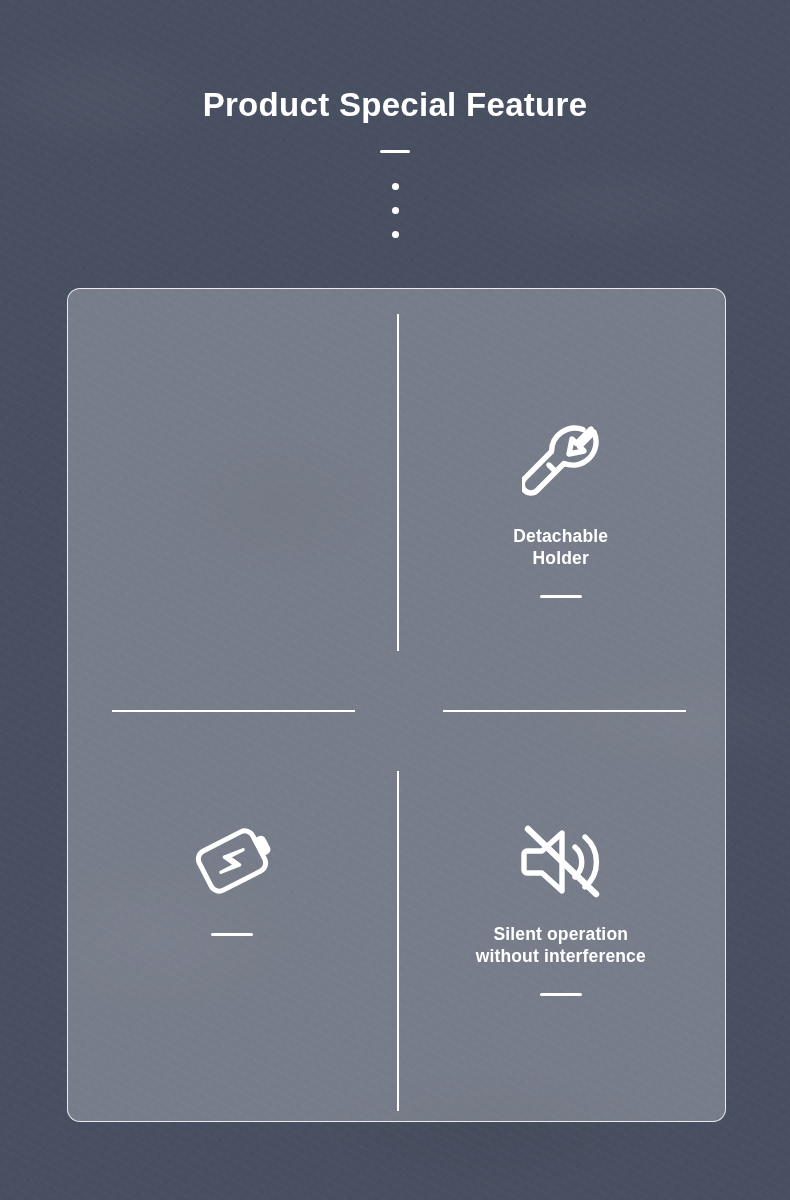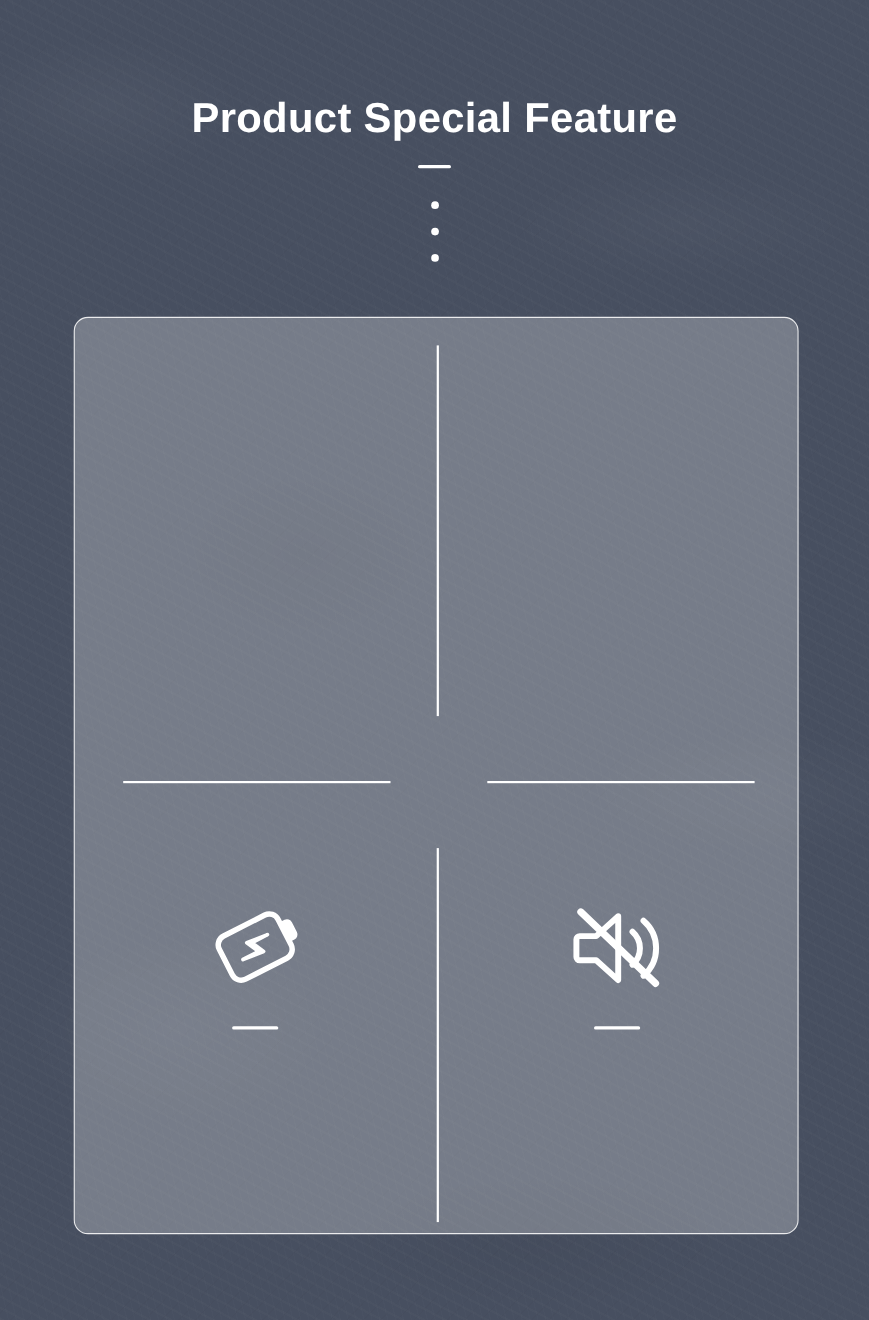--- a/index.html
+++ b/index.html
@@ -34,21 +34,21 @@
   }
 
   
   #page-title {
     position: absolute;
     top: 62px;
     left: 0;
     width: 790px;
     text-align: center;
     color: #ffffff;
-    font-size: 38px;
+    font-size: 33px;
     font-weight: bold;
     letter-spacing: 0.3px;
     line-height: 42px;
   }
 
   #header-ornament {
     position: absolute;
     top: 150px;
     left: 0;
     width: 790px;
@@ -179,20 +179,36 @@
 </div>
 
 <div id="feature-card">
 
   <div class="divider" id="divider-vertical-top"></div>
   <div class="divider" id="divider-vertical-bottom"></div>
   <div class="divider" id="divider-horizontal-left"></div>
   <div class="divider" id="divider-horizontal-right"></div>
 
 
+  <div class="quadrant q-tr">
+    <div class="feature-icon">
+      <svg width="78" height="80" viewBox="0 0 78 80" fill="none" stroke="#ffffff" stroke-width="5.4" stroke-linecap="round" stroke-linejoin="round">
+        <path d="M69 6 L54.5 20.5 L50 16 L47 31 L62 28 L57.5 23.5 L72 9
+                 a23.5 23.5 0 0 1 -30 31.5
+                 L15 67.5
+                 a8.6 8.6 0 0 1 -12.2 -12.2
+                 L29.5 28.5
+                 a23.5 23.5 0 0 1 31.5 -22"></path>
+        <path d="M27 42 L33 48"></path>
+      </svg>
+    </div>
+    <div class="feature-label">Detachable
+Holder</div>
+    <div class="feature-underline"></div>
+  </div>
 
   <div class="quadrant q-bl">
     <div class="feature-icon">
       <svg width="92" height="82" viewBox="0 0 92 82" fill="none" stroke="#ffffff" stroke-width="5" stroke-linecap="round" stroke-linejoin="round">
         <g transform="rotate(-27 46 41)">
           <rect x="16" y="19" width="60" height="44" rx="9" ry="9"></rect>
           <path d="M76 33 h5 a3 3 0 0 1 3 3 v10 a3 3 0 0 1 -3 3 h-5" fill="#ffffff" stroke="#ffffff" stroke-width="4"></path>
           <path d="M31 46 L47 46 L41 34 L61 36 L45 36 L51 48 Z" fill="#ffffff" stroke="#ffffff" stroke-width="3.4"></path>
         </g>
       </svg>
@@ -202,16 +218,18 @@
 
   <div class="quadrant q-br">
     <div class="feature-icon">
       <svg width="86" height="80" viewBox="0 0 86 80" fill="none" stroke="#ffffff" stroke-width="5.4" stroke-linecap="round" stroke-linejoin="round">
         <path d="M44 12 L24 30 H9 a3 3 0 0 0 -3 3 v16 a3 3 0 0 0 3 3 h15 L44 70 Z"></path>
         <path d="M57 26 a20 20 0 0 1 0 30"></path>
         <path d="M67 16 a33 33 0 0 1 0 50"></path>
         <path d="M10 8 L78 73" stroke-width="6.4"></path>
       </svg>
     </div>
+    <div class="feature-label">Silent operation
+without interference</div>
     <div class="feature-underline"></div>
   </div>
 
 </div>
 
 </body></html>

